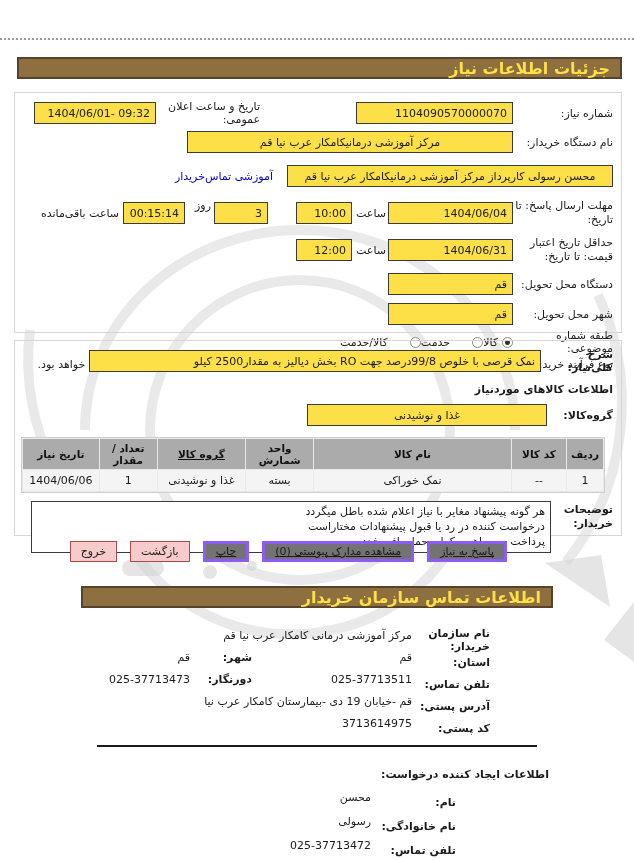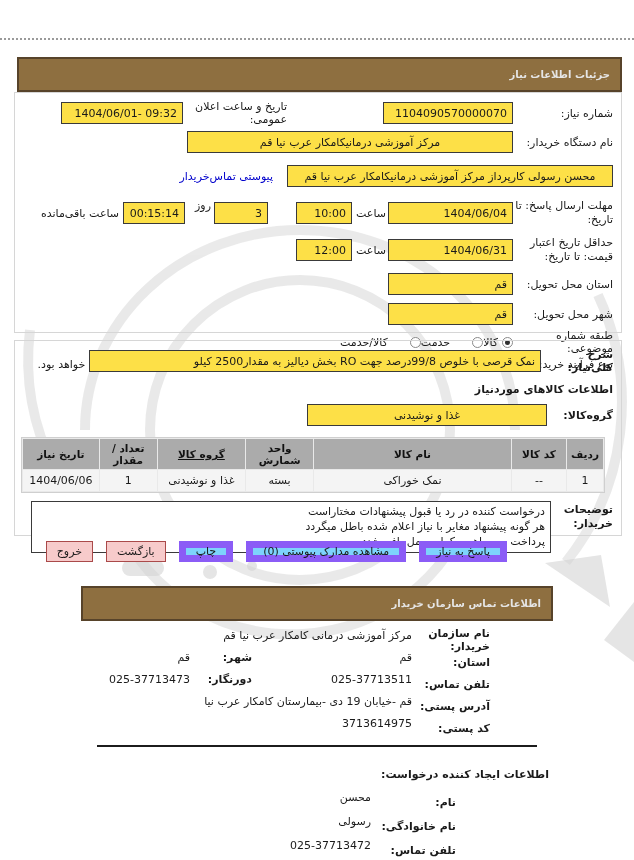--- a/index.html
+++ b/index.html
@@ -4,42 +4,42 @@
 <style>
   * { box-sizing: border-box; margin: 0; padding: 0; }
   html,body { background:#fff; }
   body { font-family:"DejaVu Sans", sans-serif; font-size:11px; color:#1a1a1a; }
   .page { position:relative; width:634px; height:860px; background:#fff; overflow:hidden; margin:0 auto; }
   .left-rule { position:absolute; left:8px; top:40px; bottom:0; width:1px; background:#cfcfcf; }
   .top-dots { position:absolute; top:38px; left:8px; right:0; border-top:2px dotted #9a9a9a; }
   .watermark { position:absolute; top:0; left:0; z-index:0; pointer-events:none; }
   .zc { position:relative; z-index:1; }
 
-  .bar { position:absolute; height:35px; background:#8e6f40; border:2px solid #57432a;
-         color:#e5e5e5; font-weight:bold; font-size:10px; display:flex; align-items:center; padding:0 10px; z-index:2; }
+  .bar { position:absolute; height:22px; background:#8e6f40; border:2px solid #57432a;
+         color:#fde047; font-weight:bold; font-size:16px; display:flex; align-items:center; padding:0 10px; z-index:2; }
   .bar1 { top:57px; right:12px; left:17px; }
   .bar2 { top:586px; right:81px; left:81px; }
 
   .groupbox { position:absolute; right:12px; left:14px; border:1px solid #d6d6d6; background:transparent; z-index:1; }
   .form1 { top:92px; height:241px; padding:6px 8px 0 6px; }
   .form2 { top:340px; height:196px; padding:8px 8px 0 6px; }
 
   .row { display:flex; align-items:center; }
   .lbl { color:#1a1a1a; }
   .blbl { font-weight:bold; }
   .input { background:#fde047; border:1px solid #3a3a3a; height:22px; display:flex; align-items:center;
            padding:0 5px; overflow:hidden; white-space:nowrap; }
   .num { direction:ltr; unicode-bidi:embed; justify-content:flex-end; }
   .center { justify-content:center; }
   .rt { justify-content:flex-start; }
   .link { color:#0000cc; cursor:pointer; }
 
   .r1 { margin-top:2px; height:24px; }
   .r1 .w-lbl { width:100px; }
-  .r1 .in1 { width:130px;text-align:right; }
+  .r1 .in1 { width:157px;text-align:right; }
   .r1 .lbl2 { margin-right:96px; width:100px; }
   .r1 .in2 { width:122px; margin-right:4px; }
 
   .r2 { margin-top:4px; height:26px; }
   .r2 .w-lbl { width:100px; }
   .r2 .in1 { width:326px; }
 
   .r3 { margin-top:6px; height:30px; }
   .r3 .w-lbl { width:100px; line-height:1.25; }
   .r3 .in1 { width:326px; }
@@ -94,21 +94,21 @@
   .c-grp  { width:90px;text-decoration:underline; } .c-qty  { width:58px; } .c-date { width:76px; }
 
   .rnotes { margin-top:8px; align-items:flex-start; }
   .rnotes .w-lbl { width:62px; line-height:1.3; padding-top:2px; }
   .rnotes .notesbox { width:520px; height:52px; background:#fff; border:1px solid #3a3a3a; padding:2px 5px; }
   .notesbox div { line-height:15px; white-space:nowrap; }
 
   .btnrow { position:absolute; top:541px; right:127px; display:flex; align-items:center; z-index:2; }
   .btn { height:21px; display:flex; align-items:center; justify-content:center; padding:0 10px;
          font-size:11px; cursor:pointer; white-space:nowrap; }
-  .btn.green { background:#7dd3fc; border:7px solid #8b5cf6; }
+  .btn.green { background:#737373; border:3px solid #8b5cf6;text-decoration:underline; }
   .btn.pink  { background:#f7cbcb; border:1px solid #aa4a4a; }
   .btn + .btn { margin-right:13px; }
 
   .contact { position:absolute; top:624px; right:144px; left:40px; z-index:1; }
   .crow { display:flex; align-items:center; height:22px; }
   .crow .cl  { width:78px; font-weight:bold;margin-top:10px; }
   .crow .cv  { width:160px; }
   .crow .cl2 { width:62px; font-weight:bold; }
   .crow .cv2 { flex:1; }
   .crow .cv.wide { width:auto; flex:1; }
@@ -159,21 +159,21 @@
       <span class="input num in2">1404/06/01- 09:32</span>
     </div>
 
     <div class="row r2">
       <span class="lbl w-lbl">نام دستگاه خریدار:</span>
       <span class="input center in1">مرکز آموزشی  درمانیکامکار عرب نیا قم</span>
     </div>
 
     <div class="row r3">
       <span class="input center in1">محسن رسولی  کارپرداز مرکز آموزشی  درمانیکامکار عرب نیا قم</span>
-      <span class="link">پیوستی تماس‌خریدار</span>
+      <span class="link">آموزشی تماس‌خریدار</span>
     </div>
 
     <div class="row r4">
       <span class="lbl w-lbl">مهلت ارسال پاسخ: تا تاریخ:</span>
       <span class="input num in-date">1404/06/04</span>
       <span class="lbl saat">ساعت</span>
       <span class="input num in-hour">10:00</span>
       <span class="input num in-days">3</span>
       <span class="lbl rooz">روز</span>
       <span class="input num in-rem">00:15:14</span>
@@ -181,21 +181,21 @@
     </div>
 
     <div class="row r5">
       <span class="lbl w-lbl">حداقل تاریخ اعتبار قیمت: تا تاریخ:</span>
       <span class="input num in-date">1404/06/31</span>
       <span class="lbl saat">ساعت</span>
       <span class="input num in-hour">12:00</span>
     </div>
 
     <div class="row r6">
-      <span class="lbl w-lbl">استان محل تحویل:</span>
+      <span class="lbl w-lbl">دستگاه محل تحویل:</span>
       <span class="input rt in1">قم</span>
     </div>
 
     <div class="row r6">
       <span class="lbl w-lbl">شهر محل تحویل:</span>
       <span class="input rt in1">قم</span>
     </div>
 
     <div class="row r8">
       <span class="lbl w-lbl">طبقه شماره موضوعی:</span>
@@ -254,22 +254,22 @@
           <td>غذا و نوشیدنی</td>
           <td>1</td>
           <td class="num">1404/06/06</td>
         </tr>
       </tbody>
     </table>
 
     <div class="row rnotes">
       <span class="lbl blbl w-lbl">توضیحات خریدار:</span>
       <div class="notesbox">
+        <div>هر گونه پیشنهاد مغایر با نیاز اعلام شده باطل میگردد</div>
         <div>درخواست کننده در رد یا قبول پیشنهادات  مختاراست</div>
-        <div>هر گونه پیشنهاد مغایر با نیاز اعلام شده باطل میگردد</div>
         <div>پرداخت سه ماهه و کرایه حمل بافروشنده</div>
       </div>
     </div>
 
   </div>
 
   <div class="btnrow">
     <div class="btn green">پاسخ به نیاز</div>
     <div class="btn green">مشاهده مدارک پیوستی (0)</div>
     <div class="btn green">چاپ</div>

